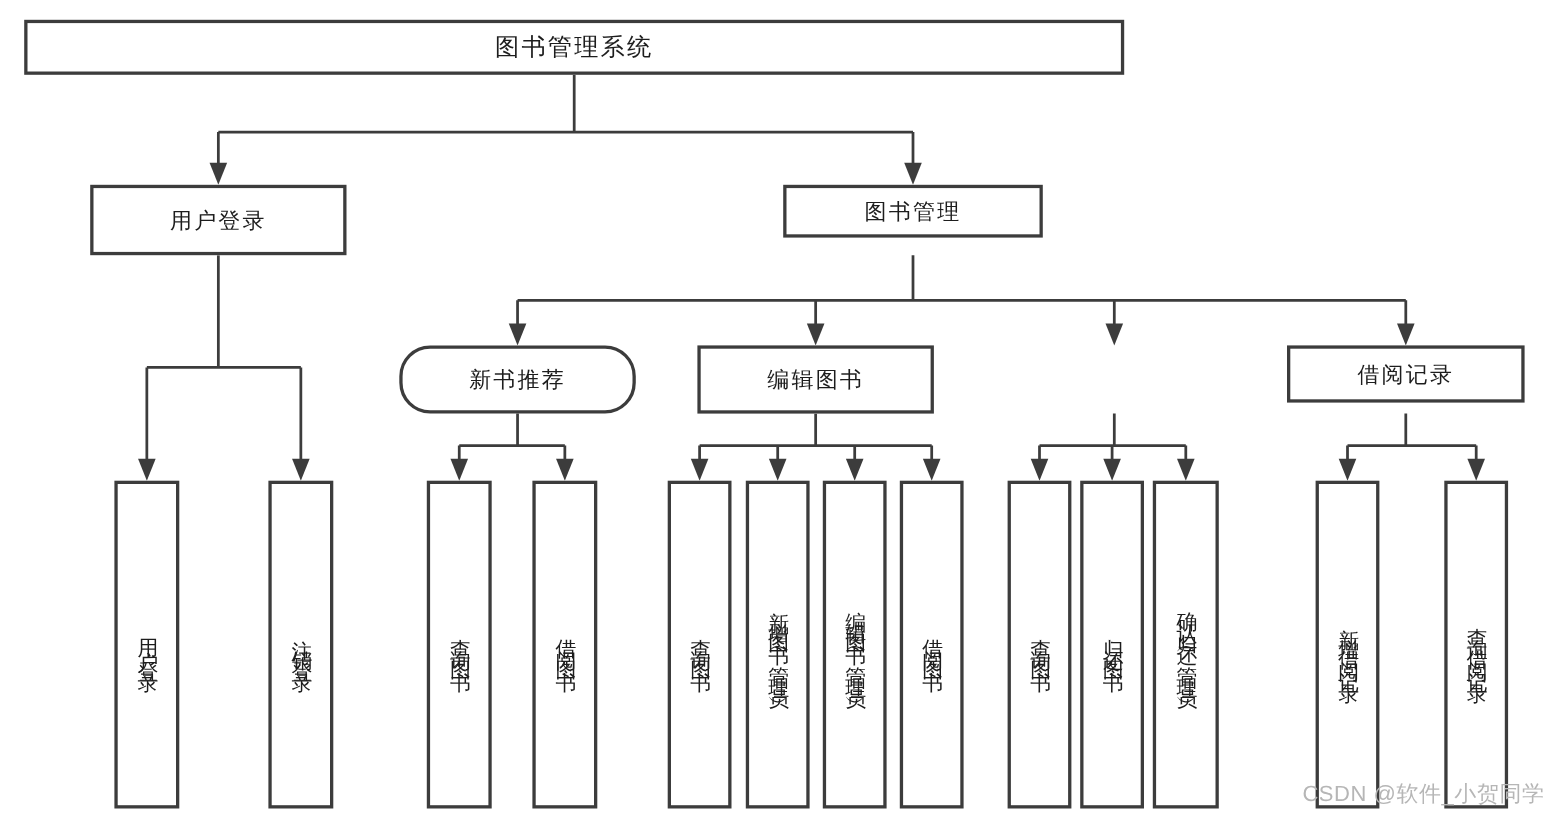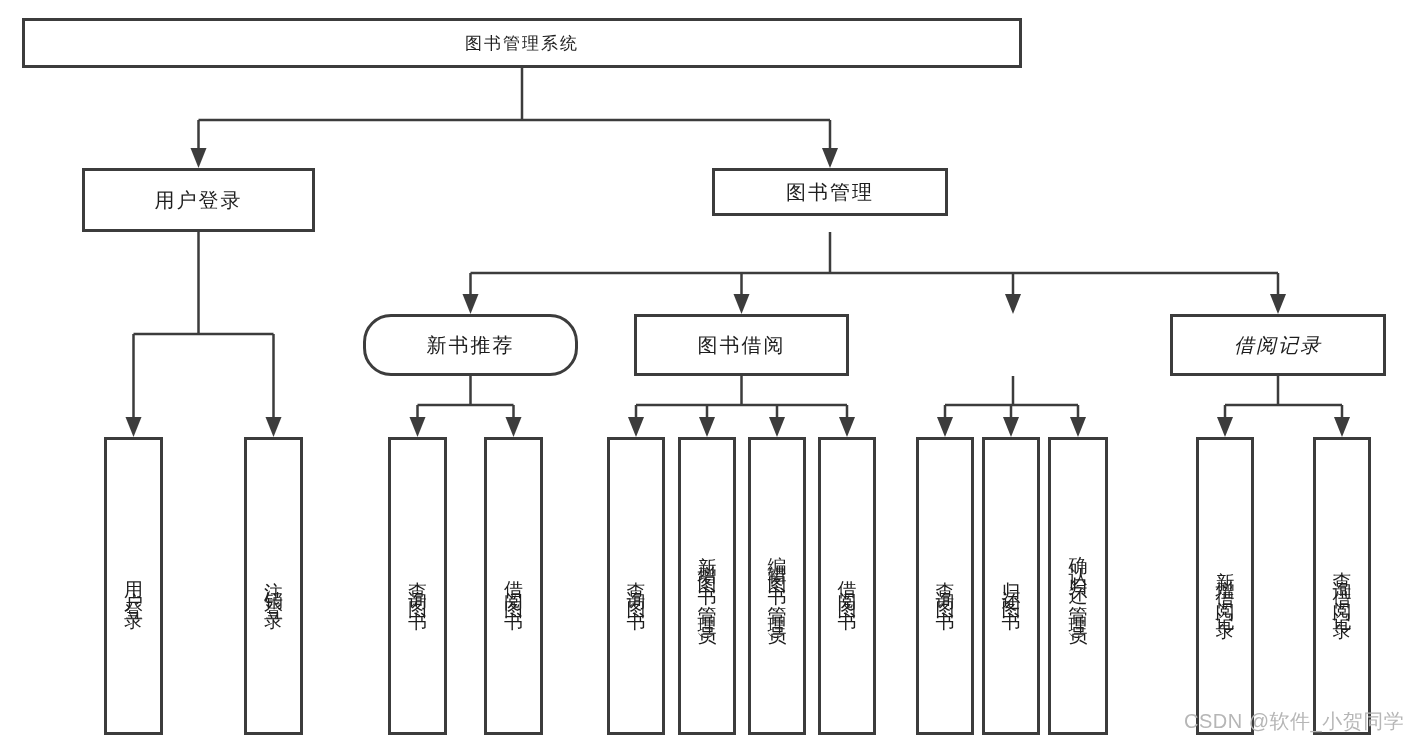--- a/index.html
+++ b/index.html
@@ -81,28 +81,28 @@
       <polygon points="769,417 785,417 777,437"></polygon>
       <polygon points="839,417 855,417 847,437"></polygon>
       <polygon points="937,417 953,417 945,437"></polygon>
       <polygon points="1003,417 1019,417 1011,437"></polygon>
       <polygon points="1070,417 1086,417 1078,437"></polygon>
       <polygon points="1217,417 1233,417 1225,437"></polygon>
       <polygon points="1334,417 1350,417 1342,437"></polygon>
     </g>
   </svg>
 
-  <div class="node" style="left:22px; top:18px; width:1000px; height:50px; font-size:17px;">图书管理系统</div>
+  <div class="node" style="left:22px; top:18px; width:1000px; height:50px; font-size:22px;">图书管理系统</div>
 
   <div class="node" style="left:82px; top:168px; width:233px; height:64px;">用户登录</div>
   <div class="node" style="left:712px; top:168px; width:236px; height:48px;">图书管理</div>
 
   <div class="node" style="left:363px; top:314px; width:215px; height:62px;border-radius:28px;">新书推荐</div>
-  <div class="node" style="left:634px; top:314px; width:215px; height:62px;">图书借阅</div>
-  <div class="node" style="left:1170px; top:314px; width:216px; height:62px;font-style:italic;">借阅记录</div>
+  <div class="node" style="left:634px; top:314px; width:215px; height:62px;">编辑图书</div>
+  <div class="node" style="left:1170px; top:314px; width:216px; height:52px;">借阅记录</div>
 
   <div class="node v" style="left:104px; top:437px; width:59px; height:298px;">用户登录</div>
   <div class="node v" style="left:244px; top:437px; width:59px; height:298px;">注销登录</div>
 
   <div class="node v" style="left:388px; top:437px; width:59px; height:298px;">查询图书</div>
   <div class="node v" style="left:484px; top:437px; width:59px; height:298px;">借阅图书</div>
 
   <div class="node v" style="left:607px; top:437px; width:58px; height:298px;">查询图书</div>
   <div class="node v" style="left:678px; top:437px; width:58px; height:298px;">新增图书（管理员）</div>
   <div class="node v" style="left:748px; top:437px; width:58px; height:298px;">编辑图书（管理员）</div>

